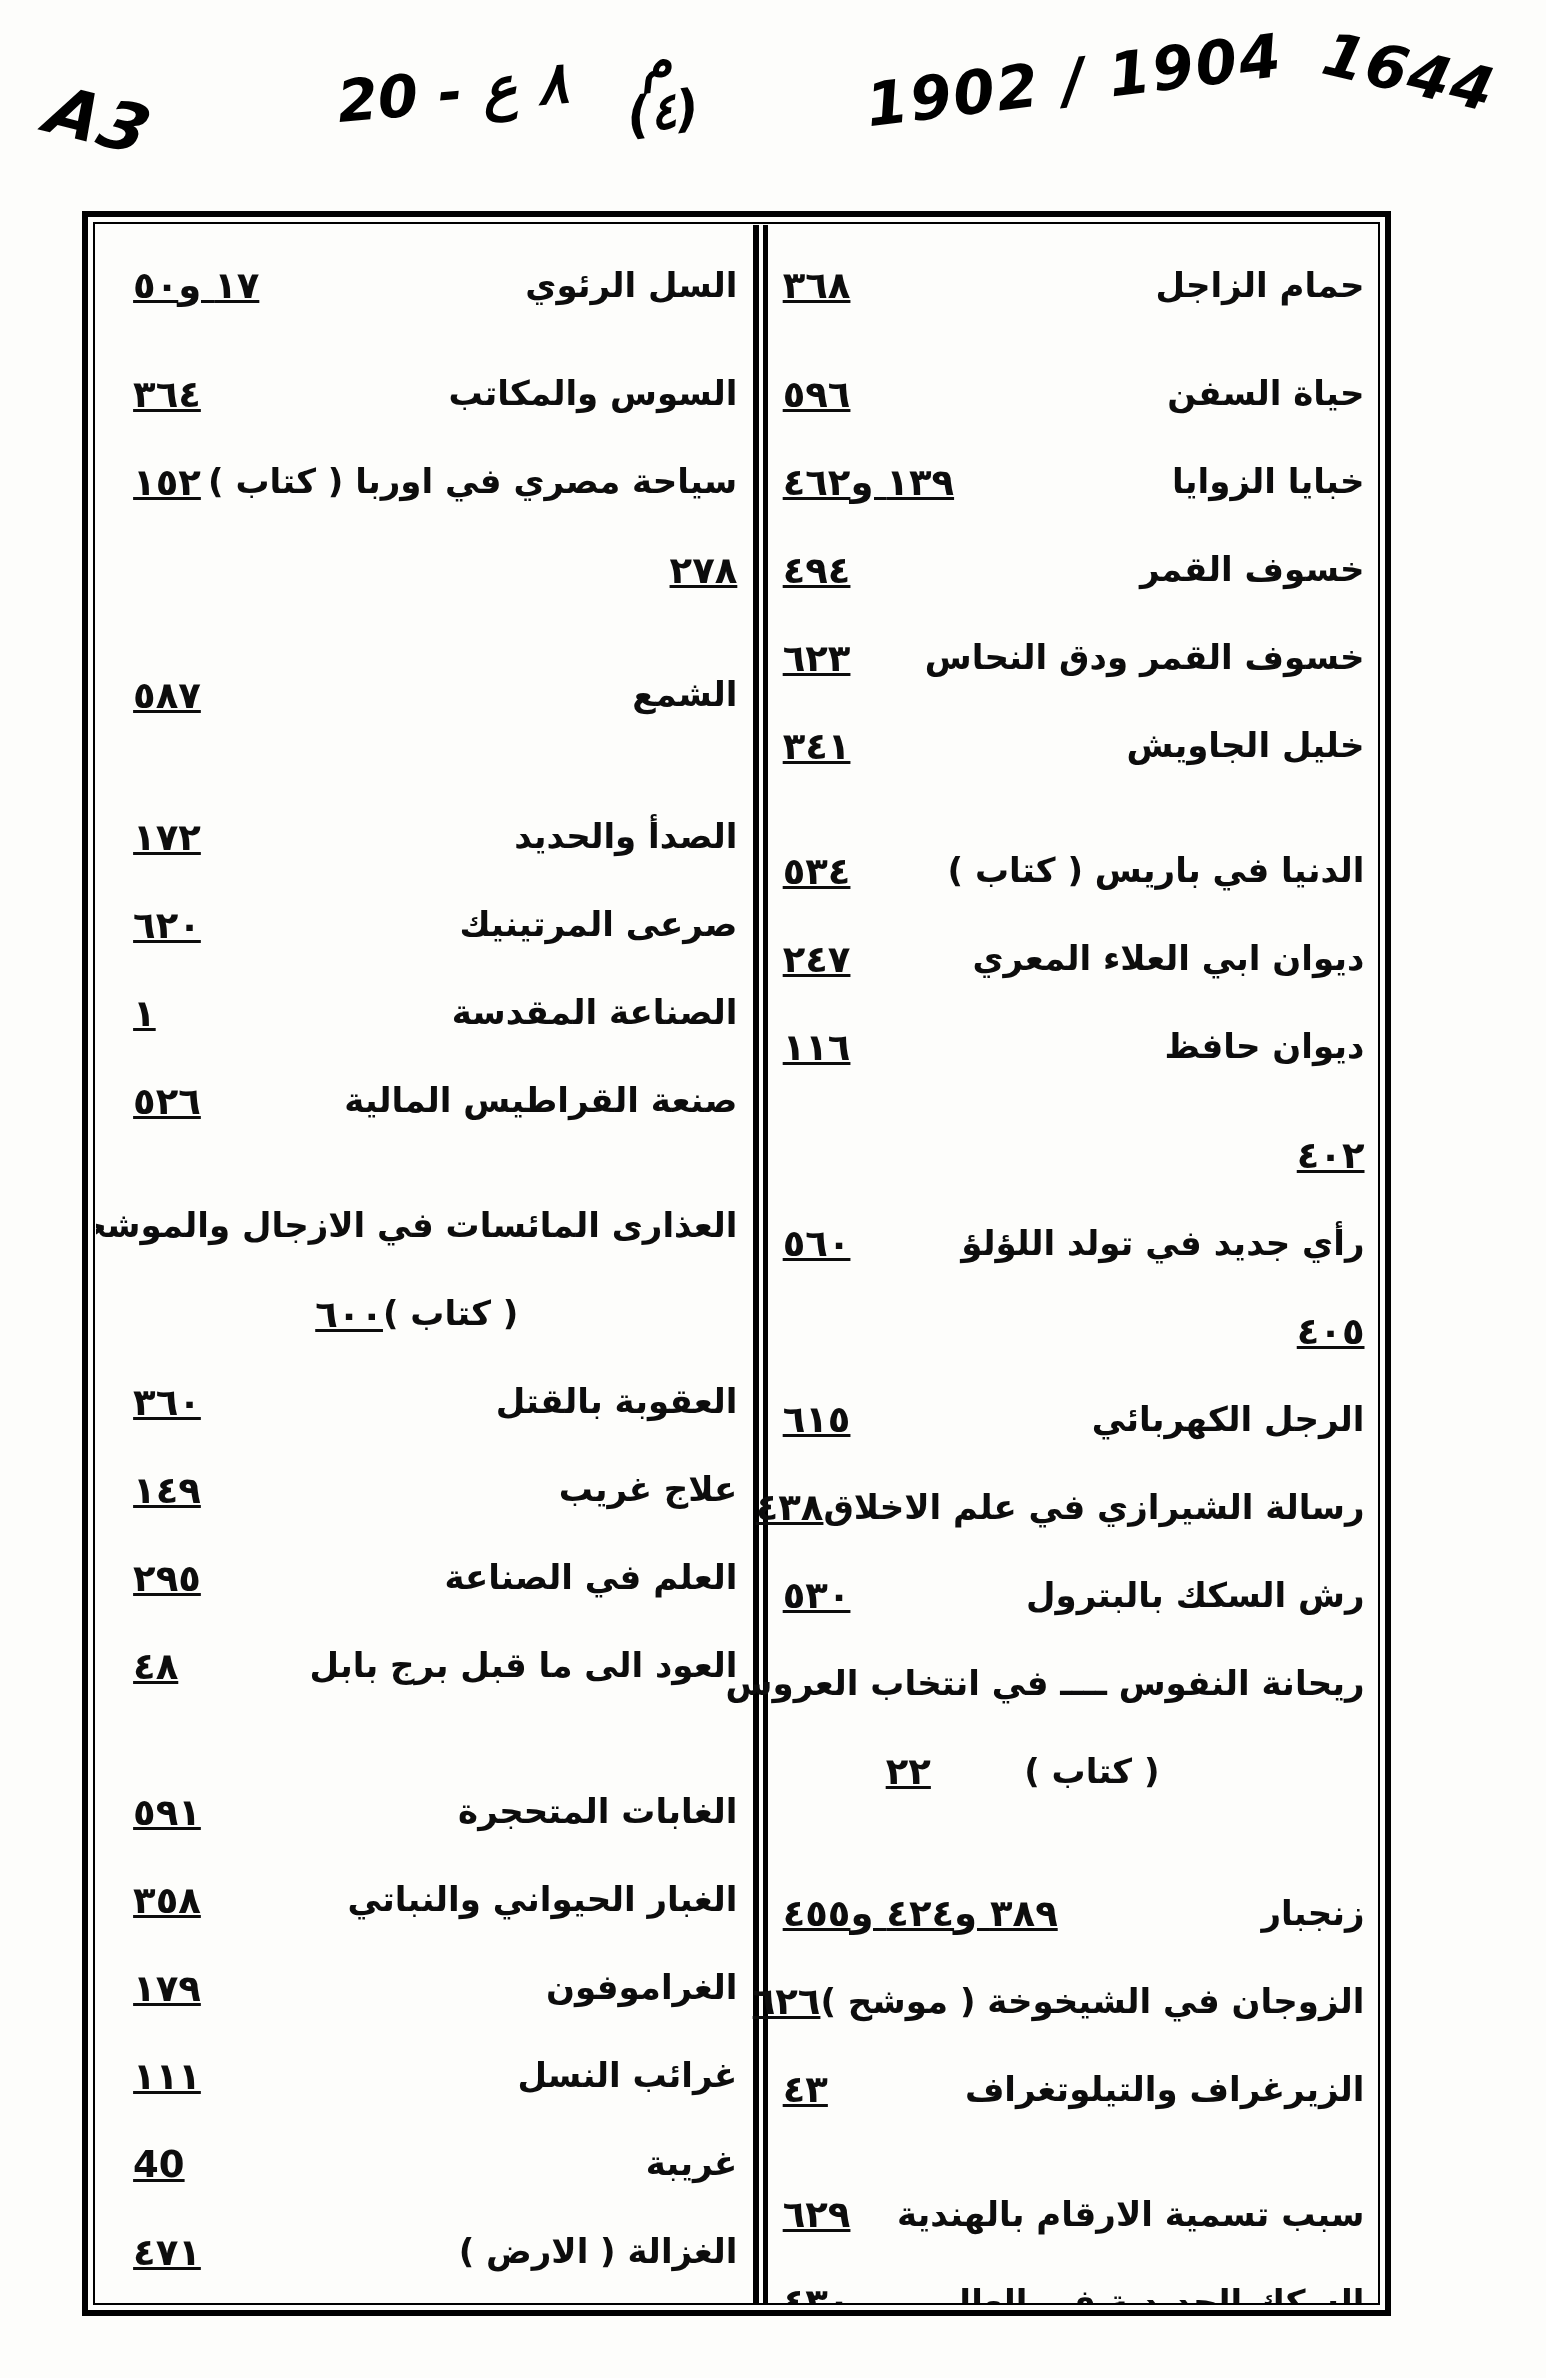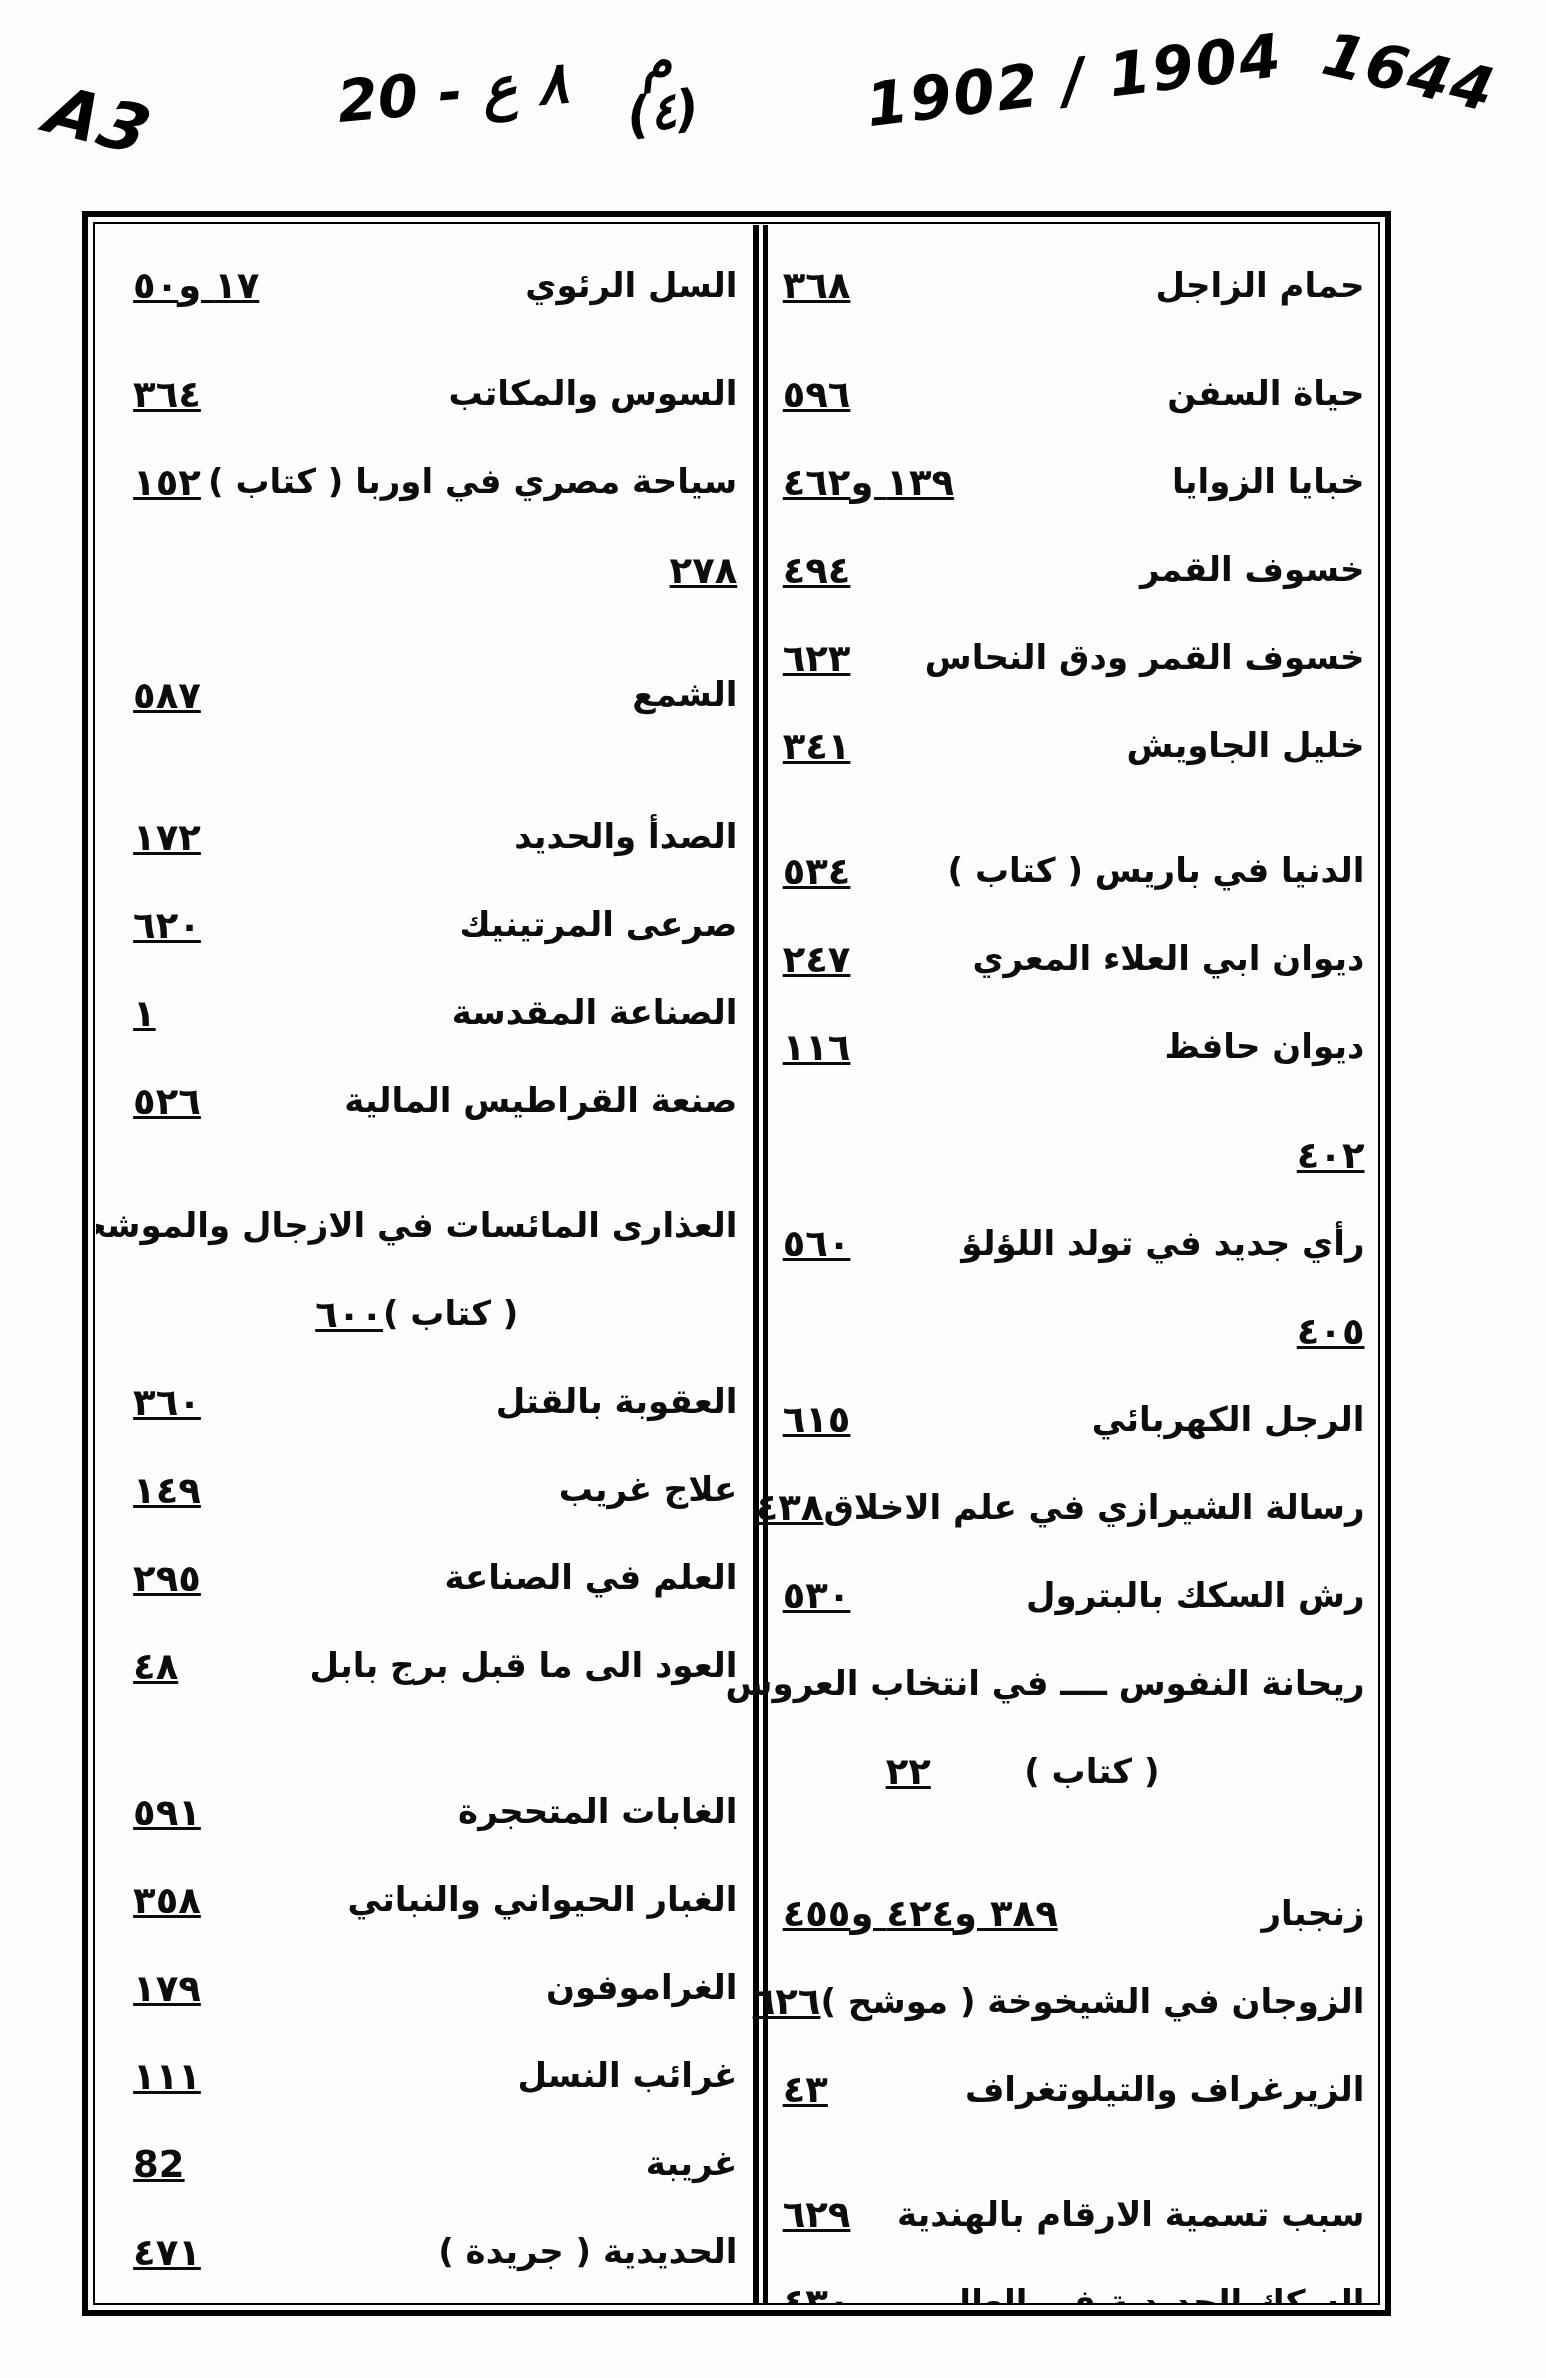--- a/index.html
+++ b/index.html
@@ -223,23 +223,23 @@
       <div class="row">
         <span class="t">الغراموفون</span>
         <span class="p">١٧٩</span>
       </div>
       <div class="row">
         <span class="t">غرائب النسل</span>
         <span class="p">١١١</span>
       </div>
       <div class="row">
         <span class="t">غريبة</span>
-        <span class="p">82</span>
-      </div>
-      <div class="row">
-        <span class="t">الحديدية ( جريدة )</span>
+        <span class="p">40</span>
+      </div>
+      <div class="row">
+        <span class="t">الغزالة ( الارض )</span>
         <span class="p">٤٧١</span>
       </div>
     </div>
 
   </div>
 </div>
 
 
 </body></html>

